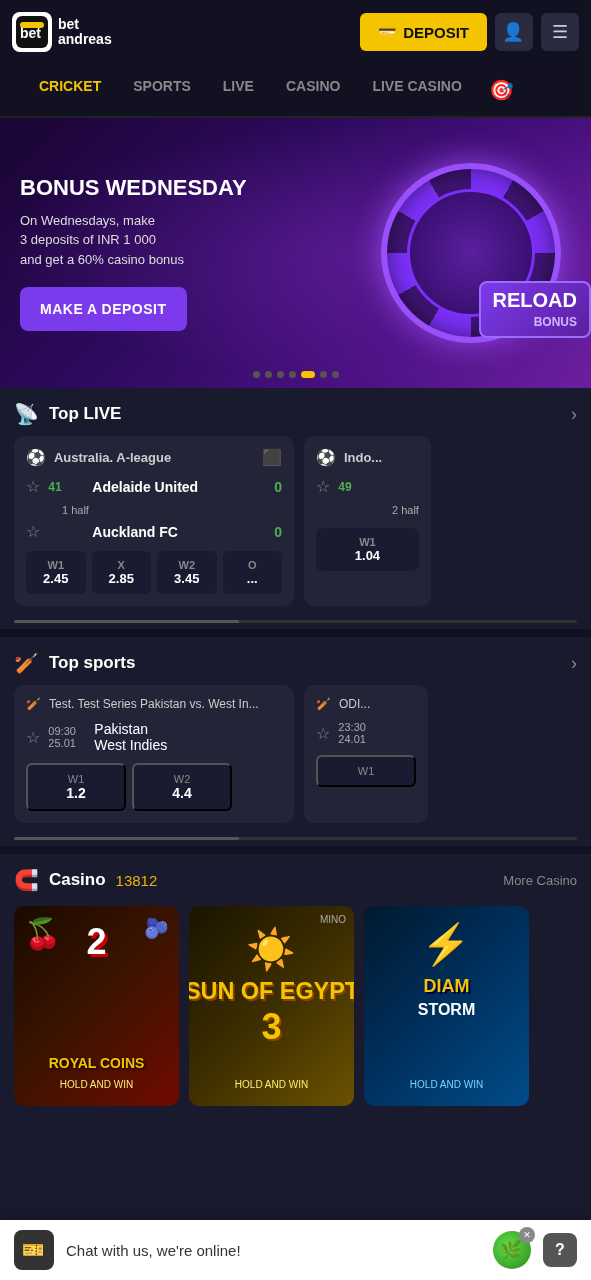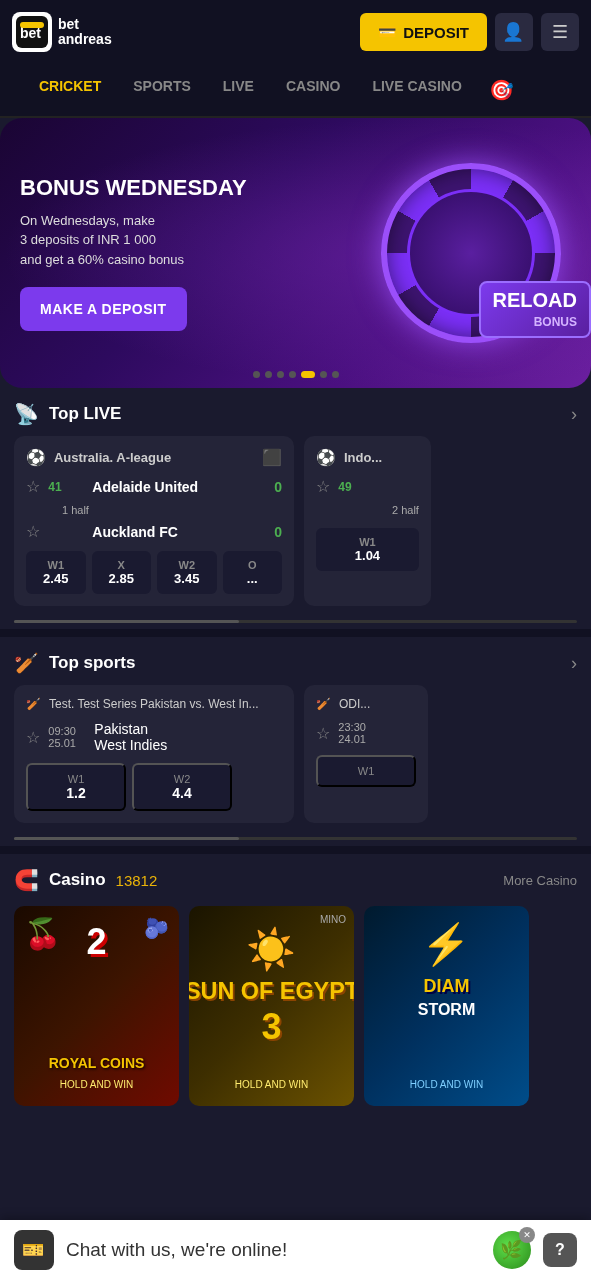--- a/index.html
+++ b/index.html
@@ -119,21 +119,20 @@
 
     
     .banner {
       position: relative;
       background: linear-gradient(135deg, #1a0533 0%, #2d0a5e 40%, #4a1080 70%, #6b1fa0 100%);
       min-height: 270px;
       overflow: hidden;
       display: flex;
       align-items: center;
       padding: 24px 20px;
-      border-radius: 22px;
     }
     .banner-overlay {
       position: absolute;
       inset: 0;
       background: radial-gradient(ellipse at 70% 50%, rgba(120,40,180,0.5) 0%, transparent 70%);
     }
     .banner-content {
       position: relative;
       z-index: 2;
       max-width: 55%;
@@ -489,21 +488,21 @@
       height: 40px;
       display: flex;
       align-items: center;
       justify-content: center;
       cursor: pointer;
       color: #fff;
       font-size: 18px;
       flex-shrink: 0;
     }
     .chat-text {
-      font-size: 19px;
+      font-size: 15px;
       color: #333;
       flex: 1;
     }
     .chat-leaf {
       width: 38px;
       height: 38px;
       border-radius: 50%;
       background: radial-gradient(circle at 40% 40%, #5edf4a, #2a8a1a);
       display: flex;
       align-items: center;

